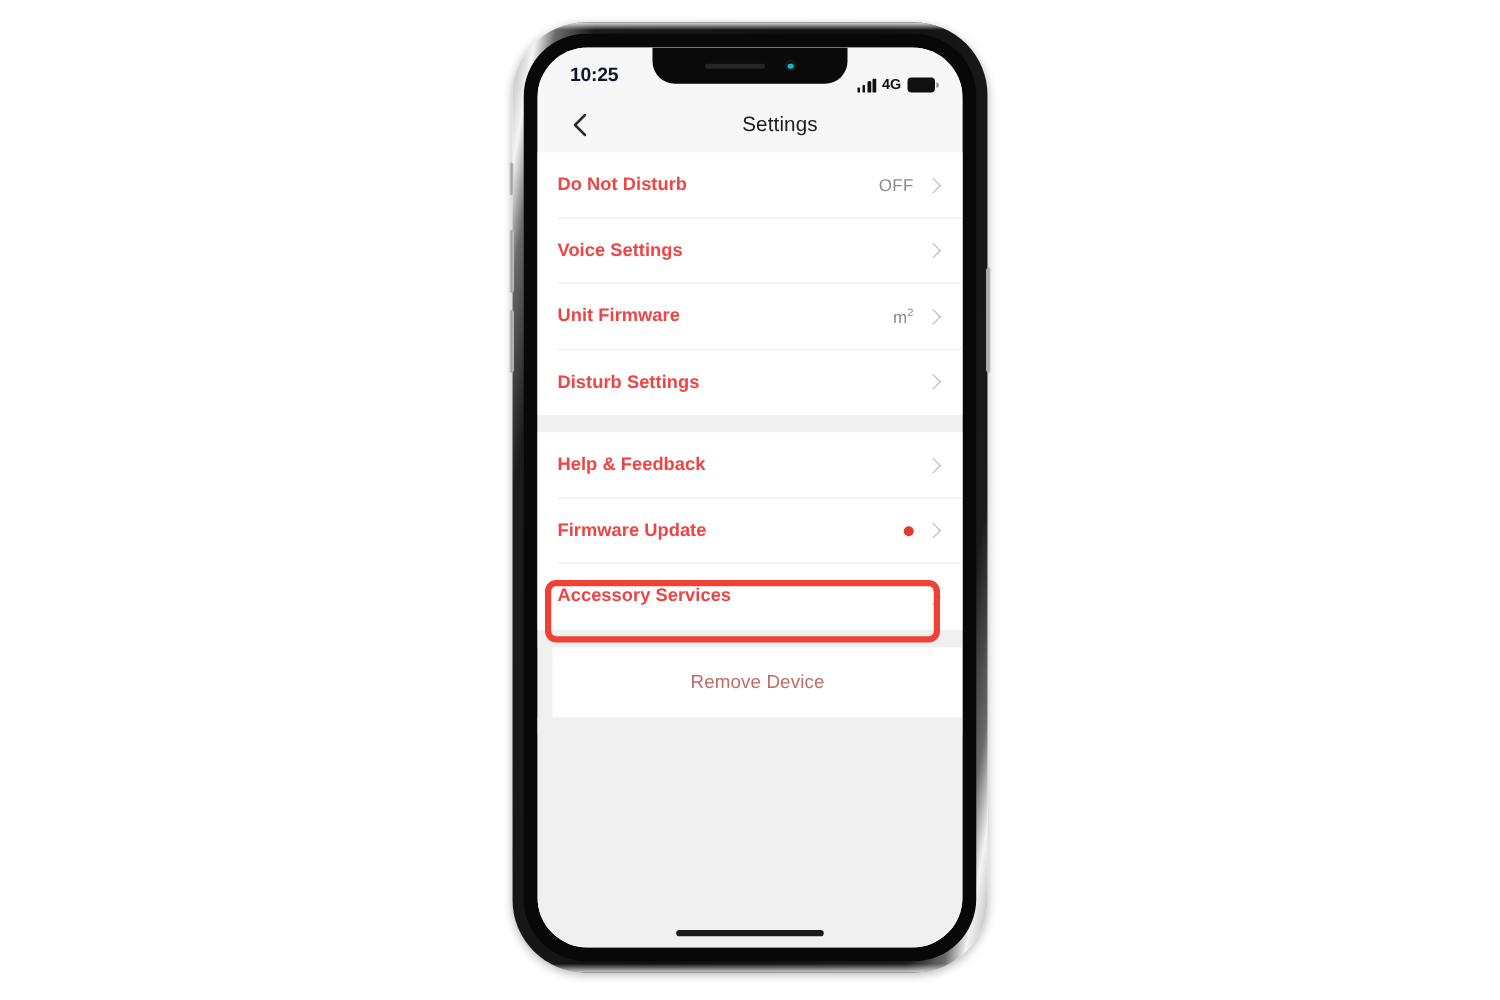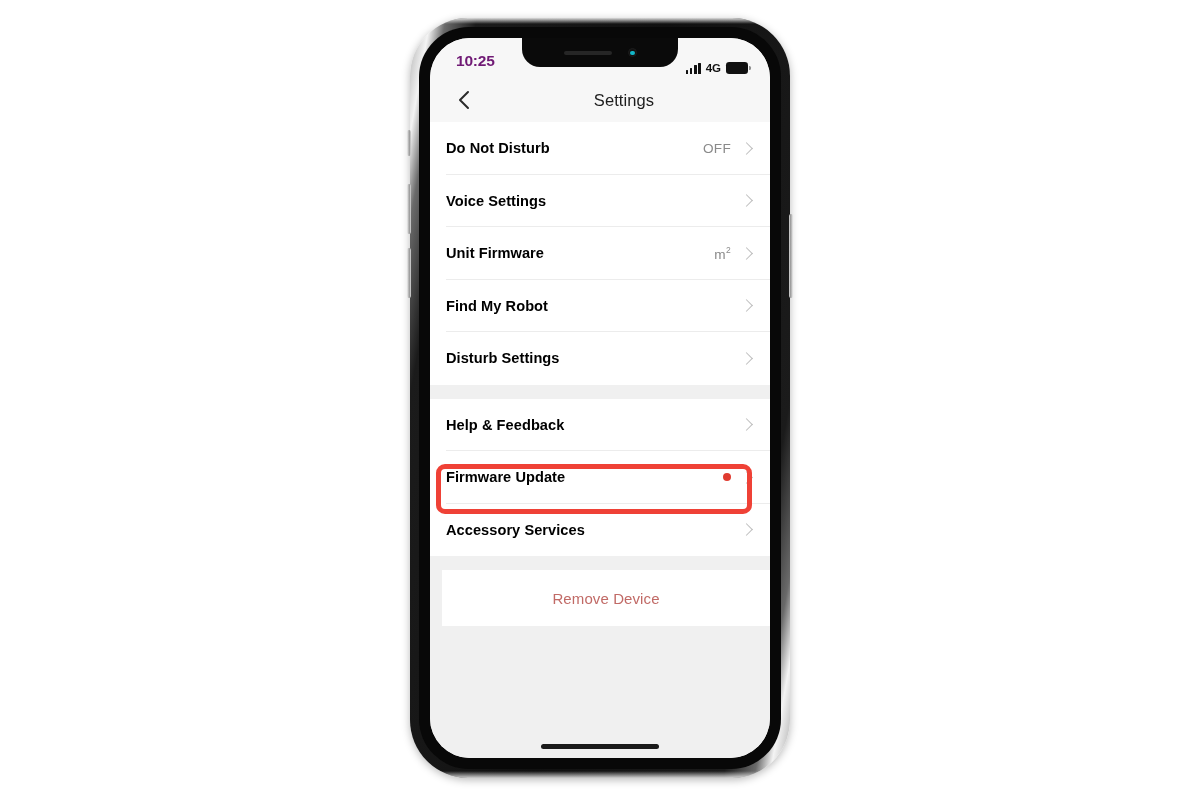--- a/index.html
+++ b/index.html
@@ -121,21 +121,21 @@
     height: 40px;
     background: #f7f7f7;
     display: flex;
     align-items: center;
     padding: 0 22px 0 26px;
     z-index: 20;
   }
   .status-time {
     font-size: 15.5px;
     font-weight: bold;
-    color: #701a75;
+    color: #0f172a;
     letter-spacing: -0.2px;
     margin-top: 6px;
   }
   .status-right {
     margin-left: auto;
     display: flex;
     align-items: flex-end;
     gap: 5px;
     margin-top: 20px;
   }
@@ -227,21 +227,21 @@
     position:absolute;
     left: 16px; right: 0; bottom: 0;
     height: 1px;
     background: #ececec;
   }
   .row.no-divider::after { display: none; }
 
   .row-label {
     font-size: 14.6px;
     font-weight: bold;
-    color: #000000;
+    color: #ef4444;
     letter-spacing: 0.05px;
   }
   .row-right {
     margin-left: auto;
     display: flex;
     align-items: center;
     gap: 11px;
   }
   .row-value {
     font-size: 13.6px;
@@ -373,26 +373,20 @@
           </div>
 
           <div class="row">
             <span class="row-label">Unit Firmware</span>
             <span class="row-right">
               <span class="row-value unit">m<sup>2</sup></span>
               <span class="chev"></span>
             </span>
           </div>
 
-          <div class="row">
-            <span class="row-label">Find My Robot</span>
-            <span class="row-right">
-              <span class="chev"></span>
-            </span>
-          </div>
 
           <div class="row no-divider">
             <span class="row-label">Disturb Settings</span>
             <span class="row-right">
               <span class="chev"></span>
             </span>
           </div>
         </div>
 
         <div class="group-gap"></div>

